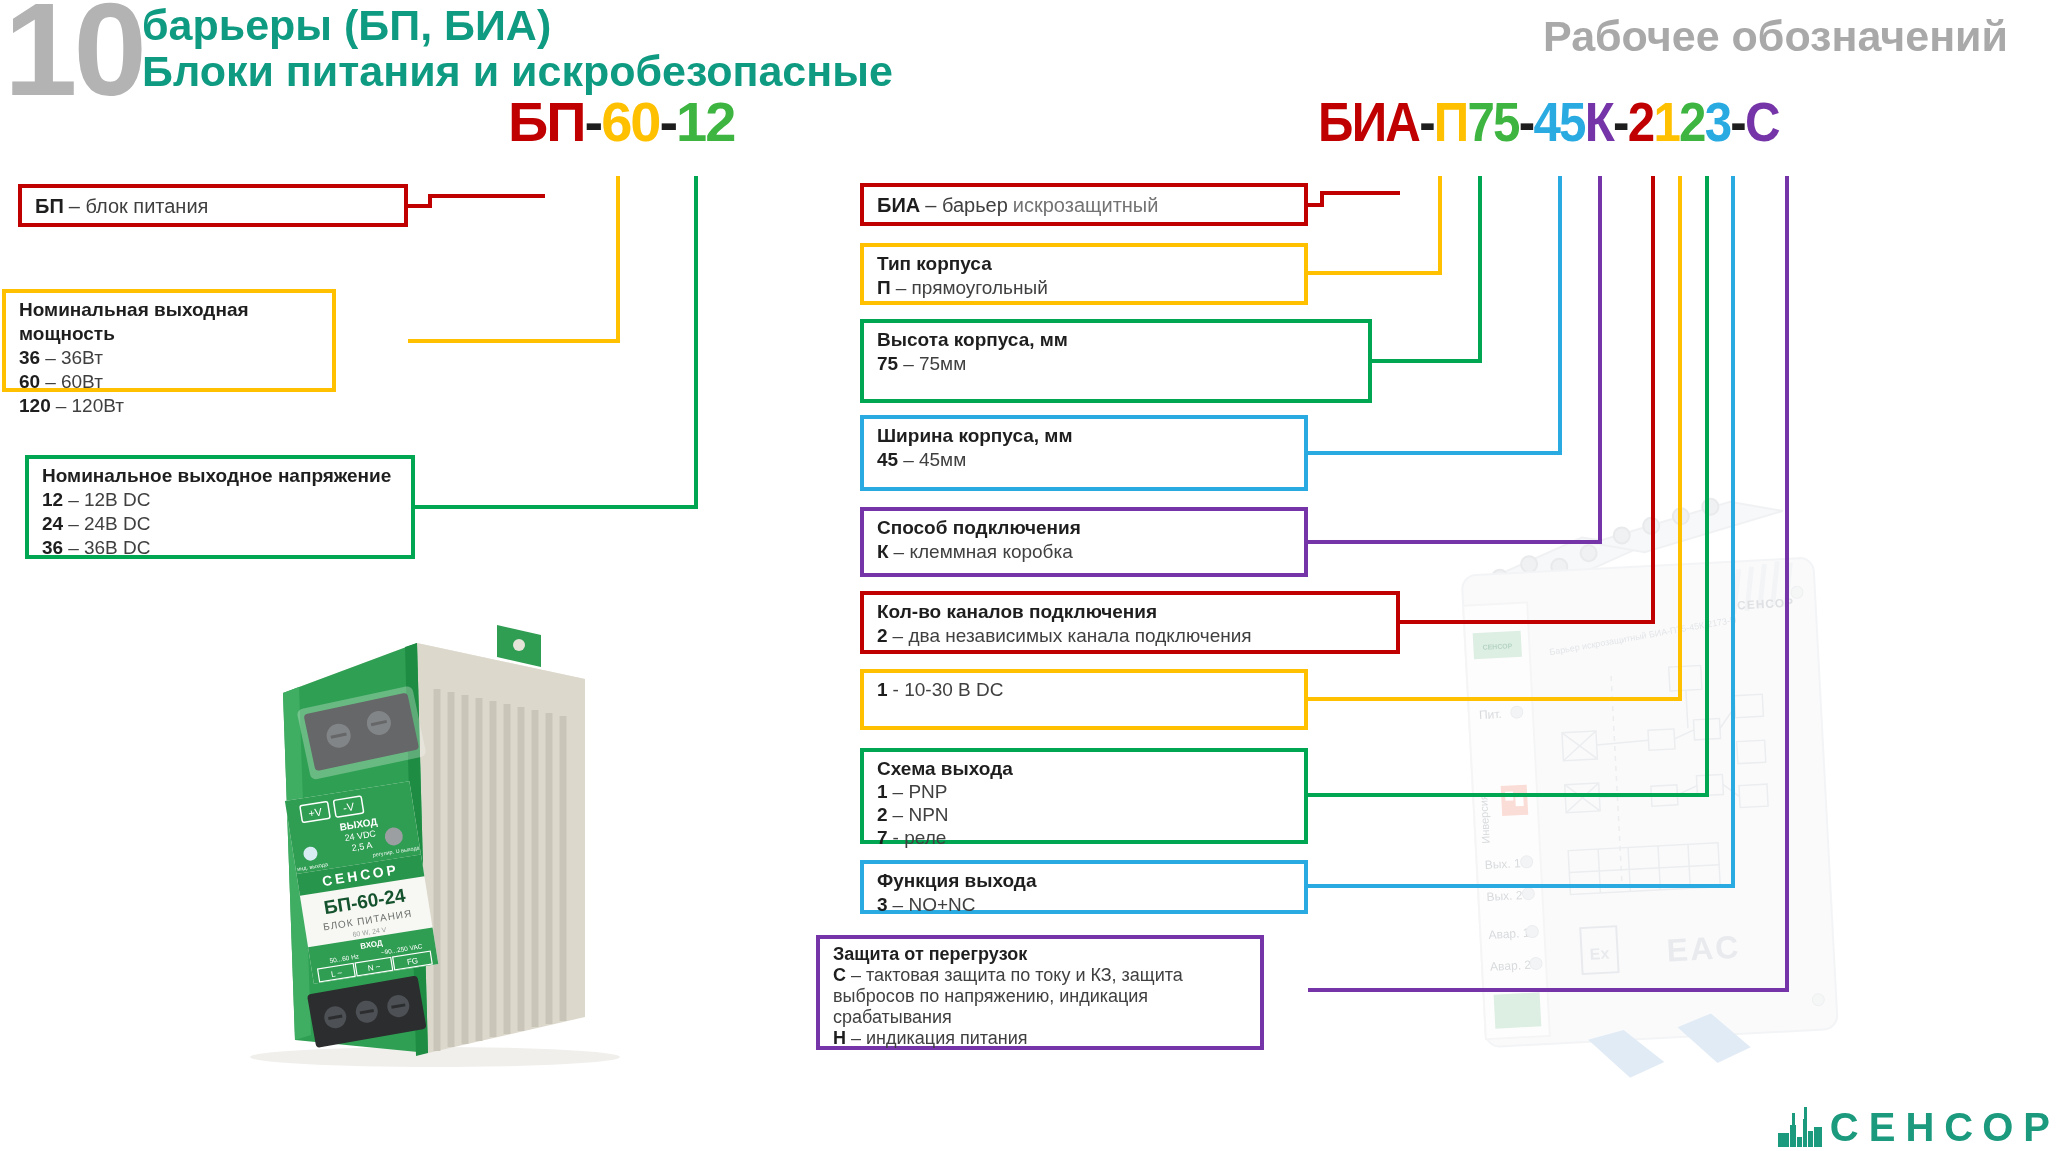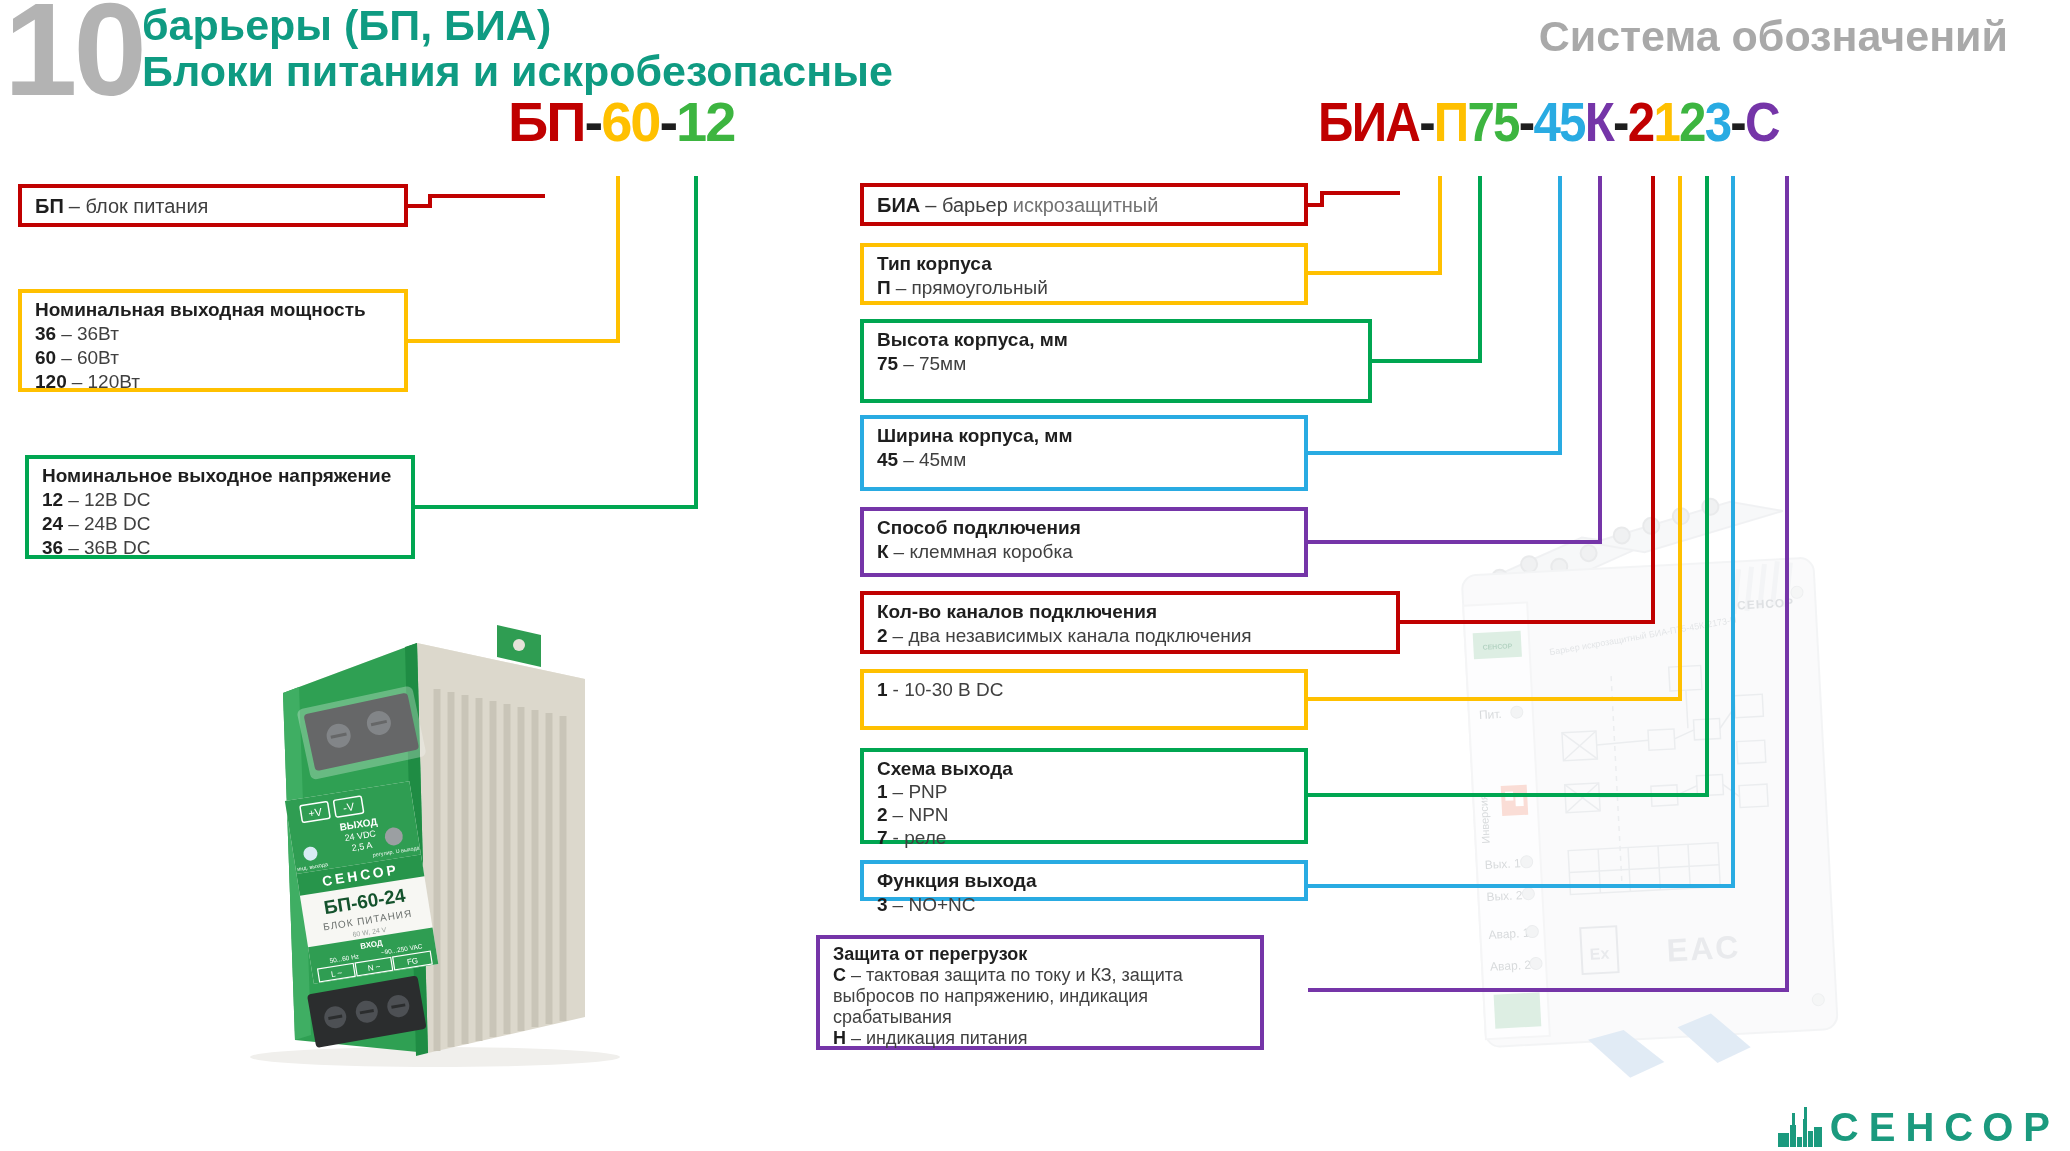--- a/index.html
+++ b/index.html
@@ -44,21 +44,21 @@
 </head>
 <body>
 
 <div id="canvas">
 
   <div class="num10">10</div>
   <div class="main-title">
     <div>барьеры (БП, БИА)</div>
     <div>Блоки питания и искробезопасные</div>
   </div>
-  <div class="sys-title">Система обозначений</div>
+  <div class="sys-title">Рабочее обозначений</div>
 
   <svg class="photo" style="left:165px;top:585px;" width="490" height="485" viewBox="0 0 490 485">
     <ellipse cx="270" cy="472" rx="185" ry="10" fill="#f0efec"></ellipse>
 
     <polygon points="118,108 252,58 420,94 284,148" fill="#ece9df"></polygon>
     <g stroke="#d8d4c8" stroke-width="4">
       <line x1="150" y1="108" x2="290" y2="76"></line>
         <line x1="170" y1="114" x2="310" y2="82"></line>
       <line x1="190" y1="120" x2="330" y2="88"></line>
         <line x1="210" y1="126" x2="350" y2="94"></line>
@@ -253,21 +253,21 @@
 
   <div class="desig desig-bia" style="left:1318px;top:94px;">
     <span class="c-red">БИА</span><span class="c-dark">-</span><span class="c-yellow">П</span><span class="c-green">75</span><span class="c-dark">-</span><span class="c-blue">45</span><span class="c-purple">К</span><span class="c-dark">-</span><span class="c-red">2</span><span class="c-yellow">1</span><span class="c-green">2</span><span class="c-blue">3</span><span class="c-dark">-</span><span class="c-purple">С</span>
   </div>
 
   <div class="box single" style="left:18px;top:184px;width:390px;height:43px;border-color:#c00000;">
     <span class="bb">БП</span>
       <span class="bt">– блок питания</span>
   </div>
 
-  <div class="box" style="left:18px;top:289px;width:390px;height:103px;border-color:#ffc000;padding-left:13px;">
+  <div class="box" style="left:2px;top:289px;width:334px;height:103px;border-color:#ffc000;padding-left:13px;">
     <div class="box-title">Номинальная выходная мощность</div>
     <div><span class="bb">36</span><span class="bt">– 36Вт</span></div>
     <div><span class="bb">60</span><span class="bt">– 60Вт</span></div>
     <div><span class="bb">120</span><span class="bt">– 120Вт</span></div>
   </div>
 
   <div class="box" style="left:18px;top:455px;width:390px;height:104px;border-color:#00a651;margin-left:7px;">
     <div class="box-title">Номинальное выходное напряжение</div>
     <div><span class="bb">12</span><span class="bt">– 12В DC</span></div>
     <div><span class="bb">24</span><span class="bt">– 24В DC</span></div>
@@ -309,21 +309,21 @@
     <div><span class="bb">1</span><span class="bt">- 10-30 В DC</span></div>
   </div>
 
   <div class="box tight" style="left:860px;top:748px;width:448px;height:96px;border-color:#00a651;">
     <div class="box-title">Схема выхода</div>
     <div><span class="bb">1</span><span class="bt">– PNP</span></div>
     <div><span class="bb">2</span><span class="bt">– NPN</span></div>
     <div><span class="bb">7</span><span class="bt">- реле</span></div>
   </div>
 
-  <div class="box" style="left:860px;top:860px;width:448px;height:41px;border-color:#29abe2;">
+  <div class="box" style="left:860px;top:860px;width:448px;height:54px;border-color:#29abe2;">
     <div class="box-title">Функция выхода</div>
     <div><span class="bb">3</span><span class="bt">– NO+NC</span></div>
   </div>
 
   <div class="box tiny" style="left:816px;top:935px;width:448px;height:115px;border-color:#7535a8;">
     <div class="box-title">Защита от перегрузок</div>
     <div><span class="bb">С</span><span class="bt">– тактовая защита по току и КЗ, защита выбросов по напряжению, индикация срабатывания</span></div>
     <div><span class="bb">Н</span><span class="bt">– индикация питания</span></div>
   </div>
 

